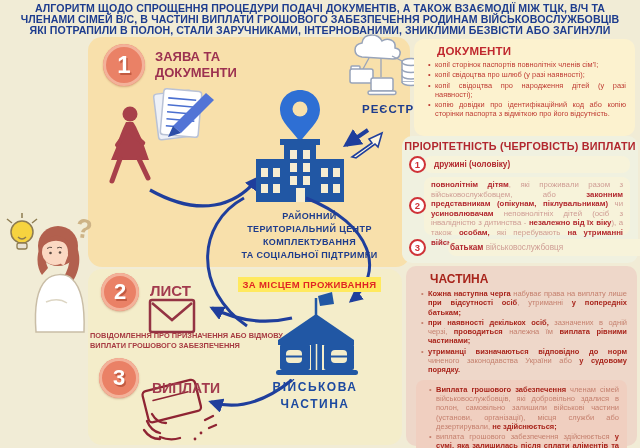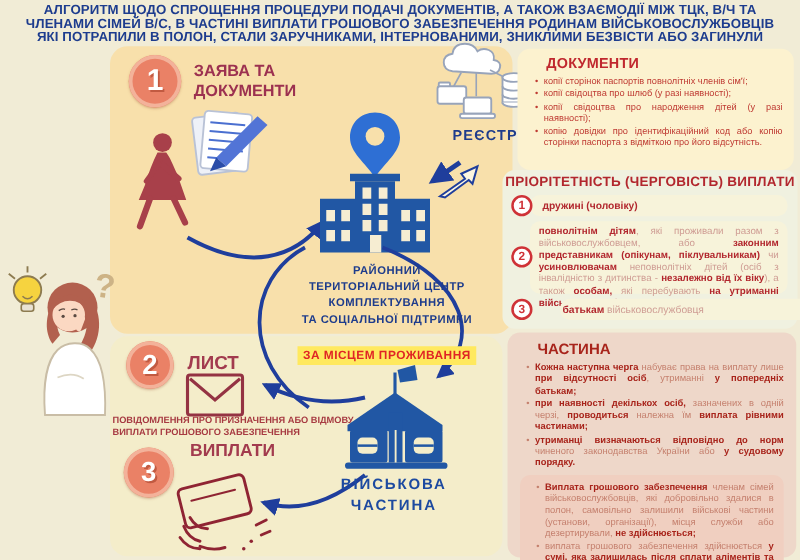--- a/index.html
+++ b/index.html
@@ -23,21 +23,21 @@
   .badge{border-radius:50%;background:#ea8166;box-shadow:inset 0 0 0 3px #f3b29a, 0 1px 2px rgba(150,70,40,.35);
          display:flex;align-items:center;justify-content:center;color:#fff;font-weight:bold;
          text-shadow:1.5px 1.5px 0 #c25a41;}
   .badge1{left:103px;top:44px;width:42px;height:42px;font-size:24px;}
   .badge2{left:101px;top:273px;width:38px;height:38px;font-size:22px;}
   .badge3{left:99px;top:358px;width:40px;height:40px;font-size:22px;}
 
   .step-label{font-weight:bold;color:#9c3150;white-space:pre-line;}
   .lbl1{left:155px;top:49px;width:120px;font-size:13px;line-height:16px;}
   .lbl2{left:150px;top:282px;font-size:15px;color:#a23b4e;}
-  .lbl3{left:152px;top:352px;font-size:14px;color:#a23b4e;}
+  .lbl3{left:152px;top:380px;font-size:14px;color:#a23b4e;}
   .caption2{left:90px;top:331px;width:200px;font-size:7.4px;line-height:10px;
             font-weight:bold;color:#a73b42;}
 
   
   .registry-label{left:346px;top:103px;width:68px;
                   font-size:11.5px;font-weight:bold;color:#1e3c8c;letter-spacing:1px;margin-left:16px;}
   .center-text{left:232px;top:197px;width:155px;text-align:center;
                font-size:9px;line-height:13px;font-weight:bold;color:#1e3c8c;
                letter-spacing:.4px;white-space:pre-line;}
   .center-highlight{display:inline-block;margin-top:2px;padding:1px 4px;background:#ffe95e;

